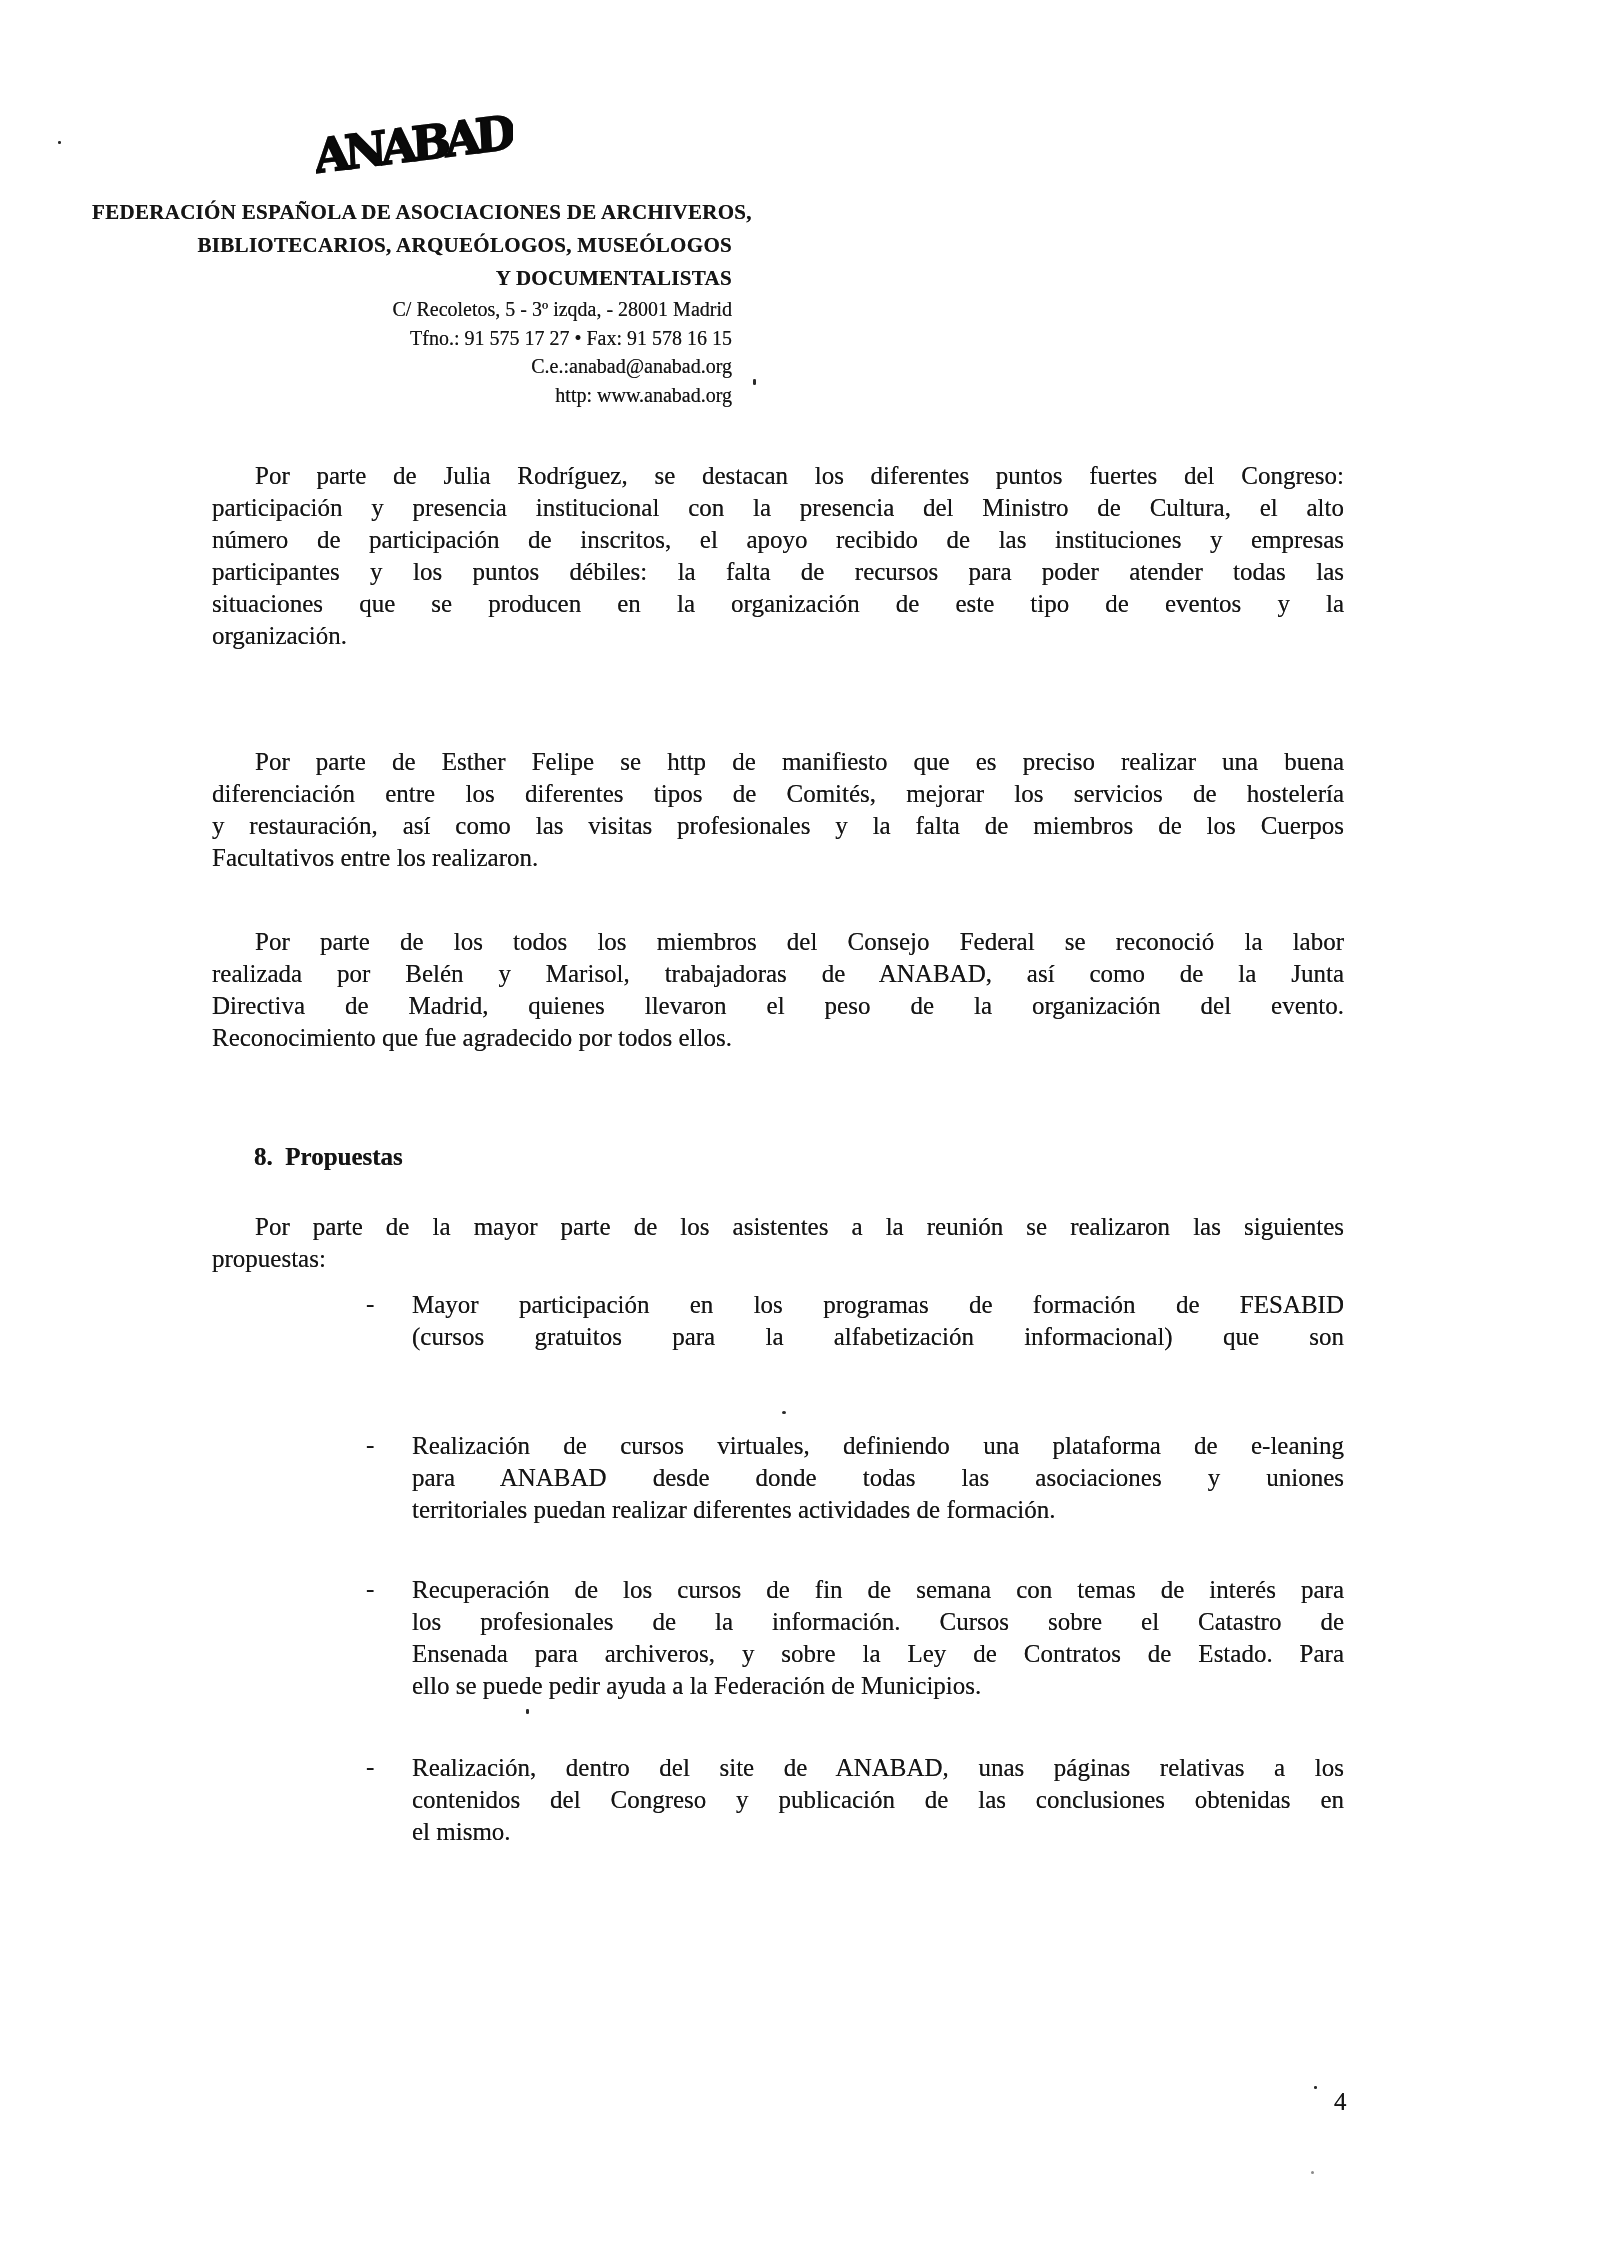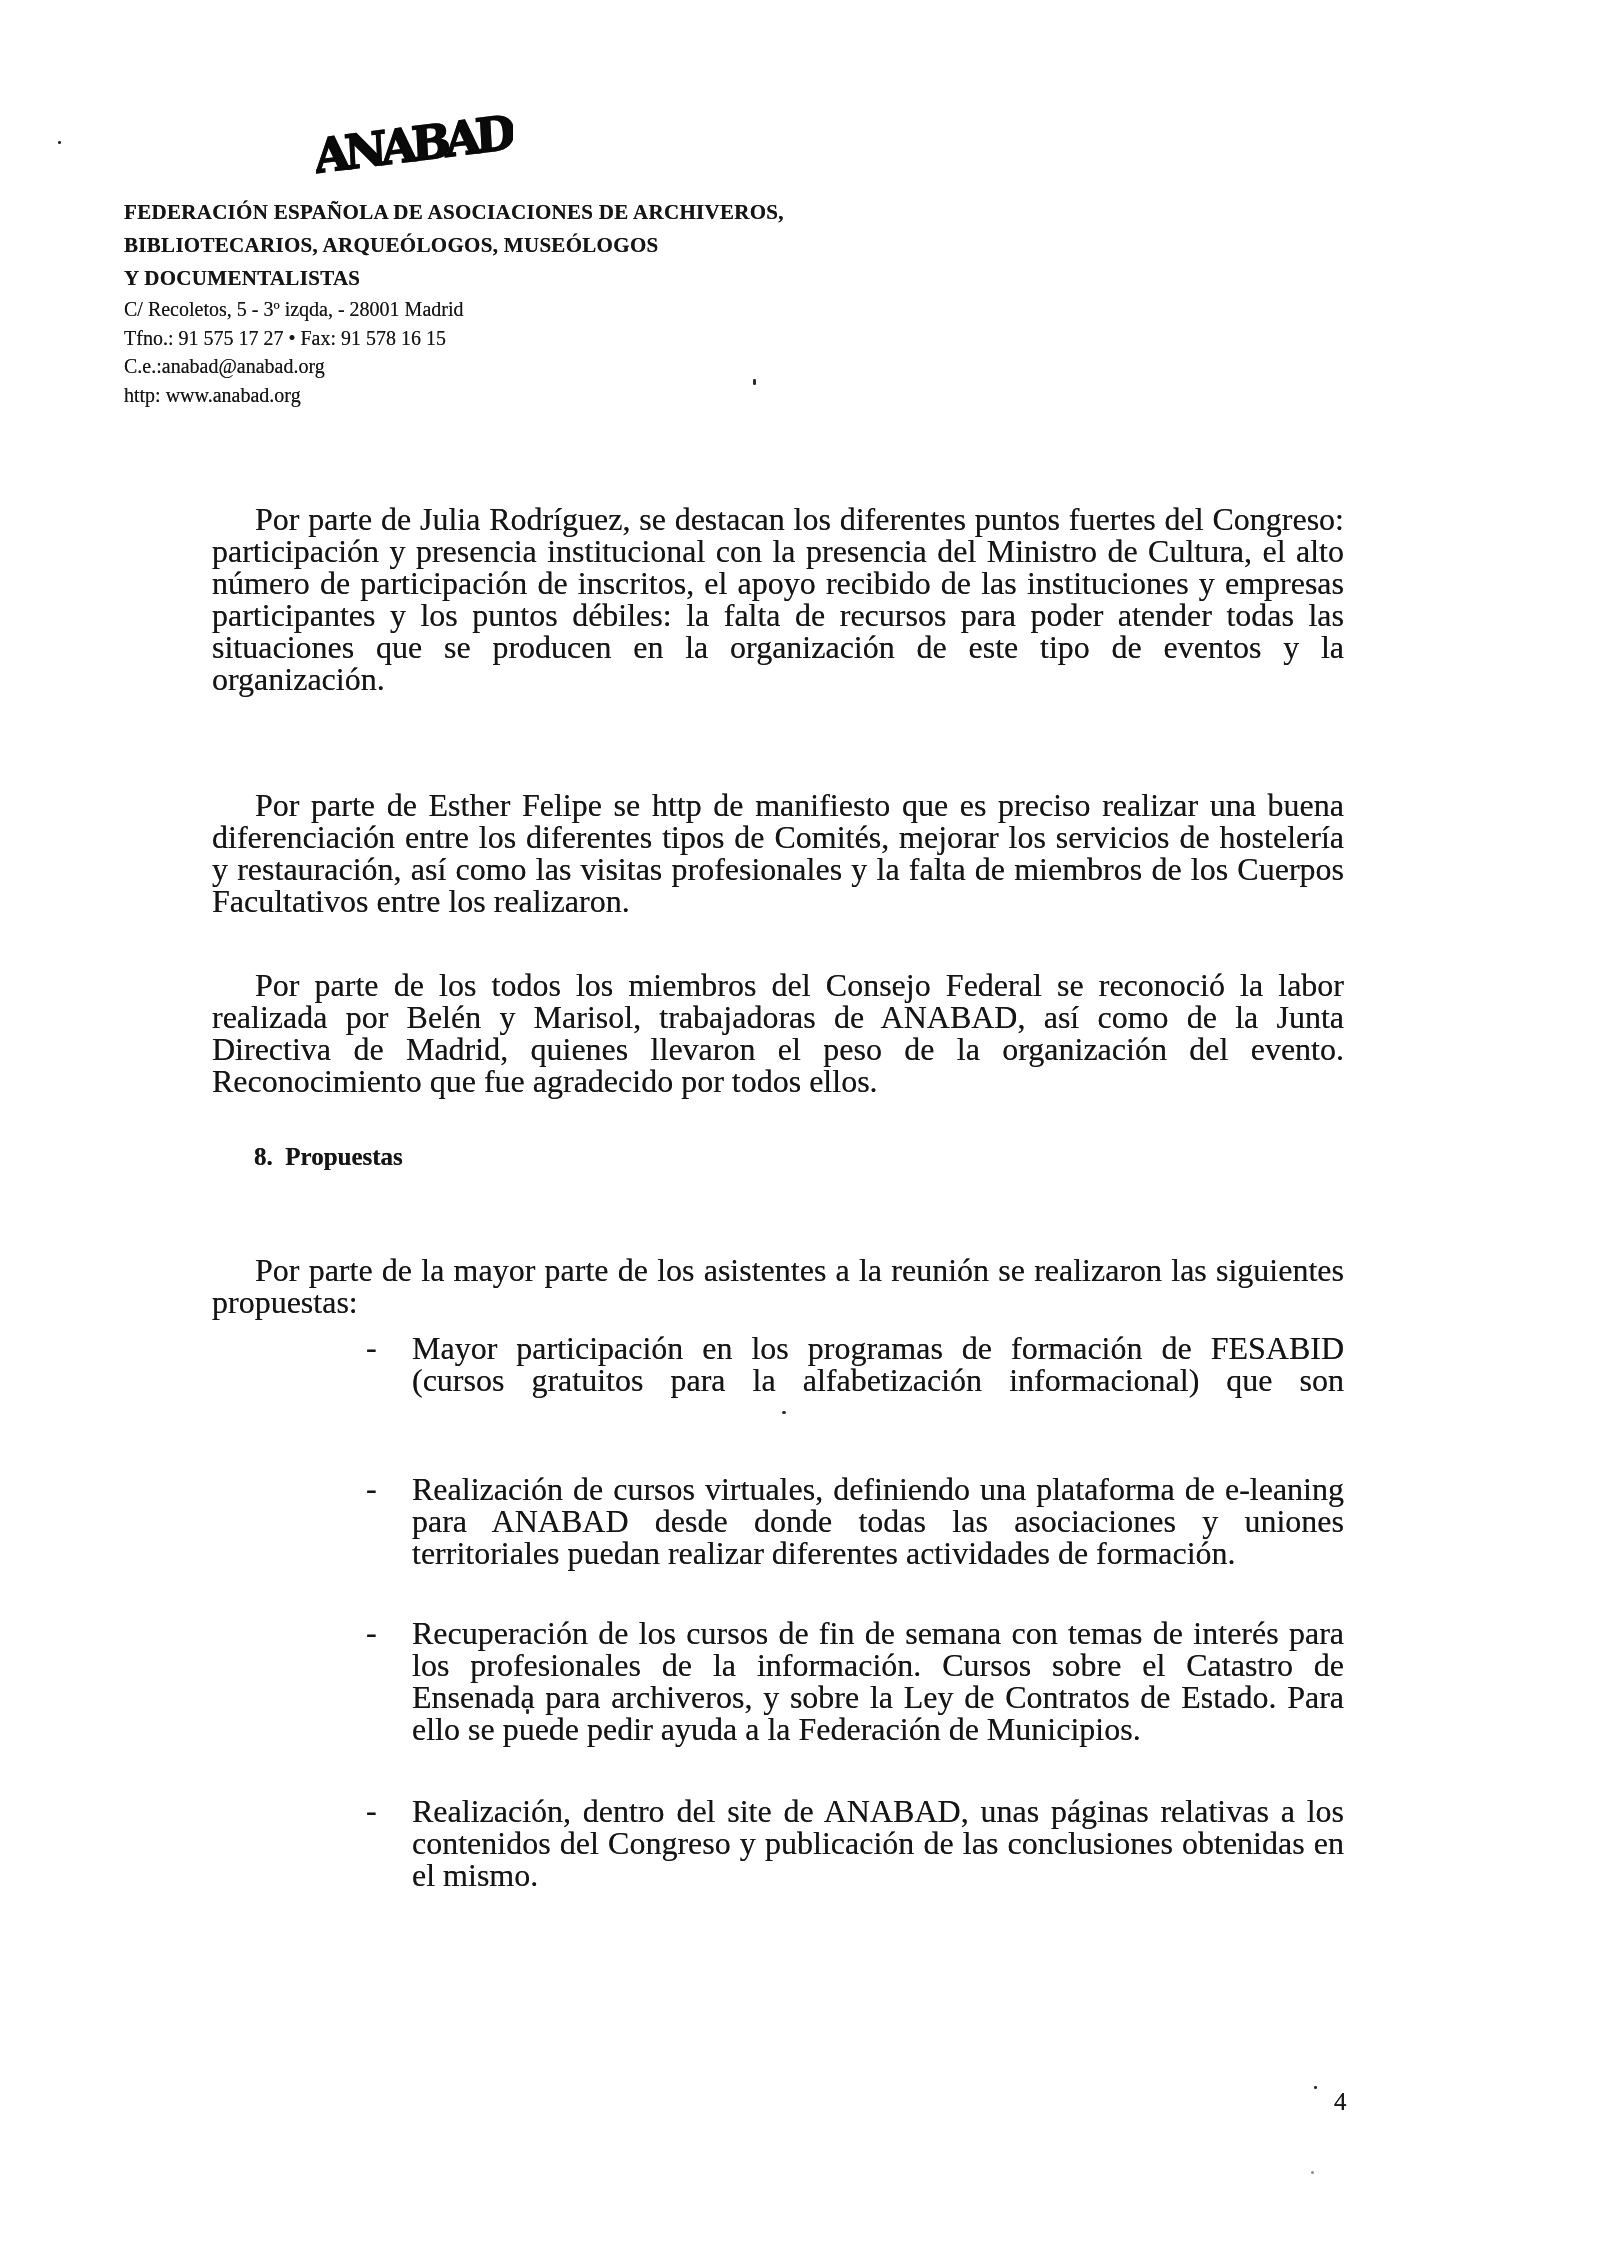--- a/index.html
+++ b/index.html
@@ -3,24 +3,24 @@
 <meta charset="utf-8">
 <style>
   html, body { margin:0; padding:0; background:#ffffff; }
   .page {
     position:relative; width:1622px; height:2261px; background:#ffffff;
     font-family:"Liberation Serif","DejaVu Serif",serif;
     color:#151515; overflow:hidden;
     text-shadow:0 0 0.4px rgba(0,0,0,0.65);
   }
   .logo { position:absolute; left:316px; top:100px; width:197px; height:87px; }
-  .header { position:absolute; left:124px; top:196px; width:640px; text-align:left; }
+  .header { position:absolute; left:92px; top:196px; width:640px; text-align:right; }
   .org  { font-size:21px; font-weight:bold; line-height:33px; white-space:nowrap; letter-spacing:0.3px; }
   .addr { font-size:20px; line-height:28.5px; white-space:nowrap; }
-  .para, .bullet { position:absolute; left:212px; width:1132px; font-size:32px; line-height:32px;margin-top:43px; }
+  .para, .bullet { position:absolute; left:212px; width:1132px; font-size:25px; line-height:32px; }
   .line { text-align:justify; text-align-last:justify; }
   .line.lastline  { text-align-last:left; }
   .line.firstline { text-indent:43px; }
   .heading { position:absolute; left:254px; top:1143px; font-size:25px; font-weight:bold; white-space:pre; }
   .dash  { position:absolute; left:154px; top:-1.3px; }
   .btext { margin-left:200px; }
   .pagenum { position:absolute; left:1334px; top:2088px; font-size:25px; }
   .speck { position:absolute; background:#2a2a2a; border-radius:50%; }
 </style>
 </head>

